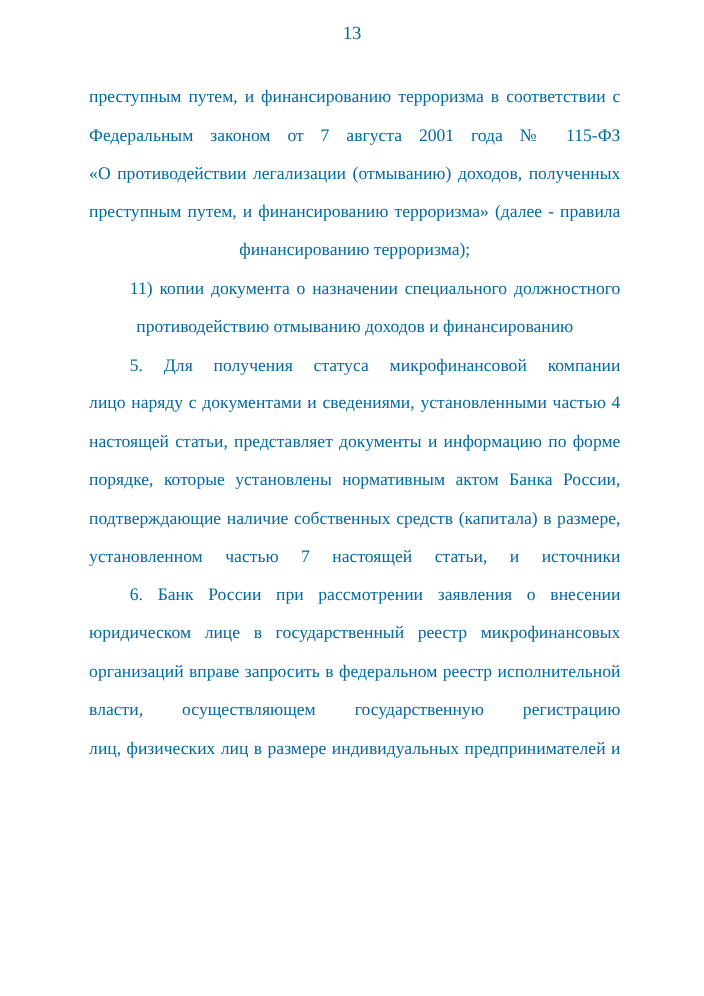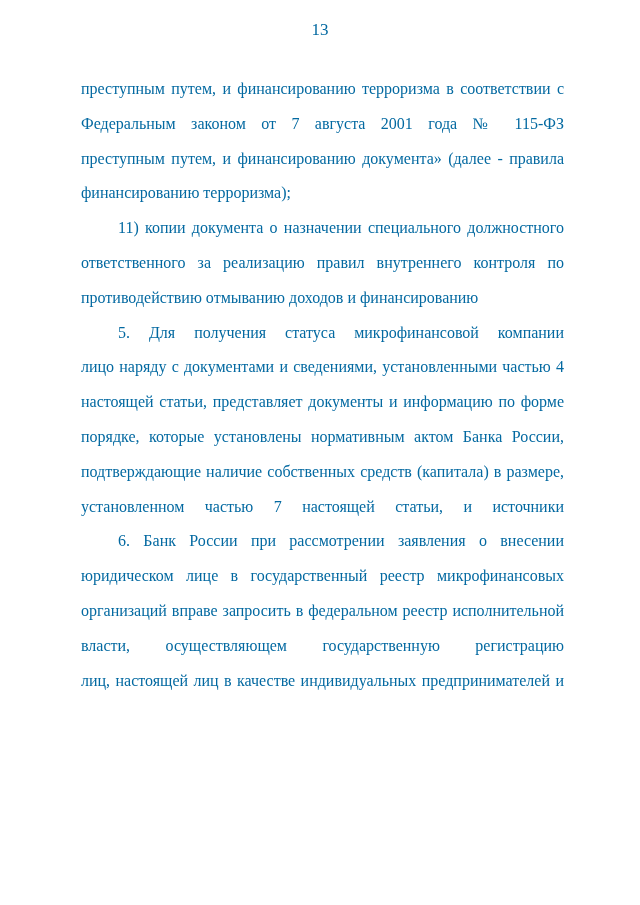--- a/index.html
+++ b/index.html
@@ -30,50 +30,50 @@
     top: 72px;
     left: 81px;
     width: 483px;
   }
   .ln {
     height: 34.8px;
     line-height: 34.8px;
     font-size: 16px;
     white-space: normal;
     overflow: hidden;
-    text-align: left;
+    text-align: center;
   }
   .j {
     text-align: justify;
     text-align-last: justify;
     text-justify: inter-word;
   }
   .ind {
     text-indent: 37px;
   }
 </style>
 </head>
 <body>
 
 <div class="page">
   <div class="page-number">13</div>
 
   <div class="text-block">
     <div class="ln j">преступным путем, и финансированию терроризма в соответствии с</div>
     <div class="ln j">Федеральным законом от 7 августа 2001 года № 115-ФЗ</div>
-    <div class="ln j">преступным путем, и финансированию документа» (далее - правила</div>
+    <div class="ln j">«О противодействии легализации (отмыванию) доходов, полученных</div>
+    <div class="ln j">преступным путем, и финансированию терроризма» (далее - правила</div>
     <div class="ln">финансированию терроризма);</div>
     <div class="ln j ind">11) копии документа о назначении специального должностного лица,</div>
-    <div class="ln j">ответственного за реализацию правил внутреннего контроля по</div>
     <div class="ln">противодействию отмыванию доходов и финансированию терроризма.</div>
     <div class="ln j ind">5. Для получения статуса микрофинансовой компании юридическое</div>
     <div class="ln j">лицо наряду с документами и сведениями, установленными частью 4</div>
     <div class="ln j">настоящей статьи, представляет документы и информацию по форме и в</div>
     <div class="ln j">порядке, которые установлены нормативным актом Банка России,</div>
     <div class="ln j">подтверждающие наличие собственных средств (капитала) в размере,</div>
     <div class="ln j">установленном частью 7 настоящей статьи, и источники происхождения</div>
     <div class="ln j ind">6. Банк России при рассмотрении заявления о внесении сведений о</div>
     <div class="ln j">юридическом лице в государственный реестр микрофинансовых</div>
     <div class="ln j">организаций вправе запросить в федеральном реестр исполнительной</div>
     <div class="ln j">власти, осуществляющем государственную регистрацию юридических</div>
-    <div class="ln j">лиц, настоящей лиц в качестве индивидуальных предпринимателей и</div>
+    <div class="ln j">лиц, физических лиц в размере индивидуальных предпринимателей и</div>
   </div>
 </div>
 
 </body></html>

